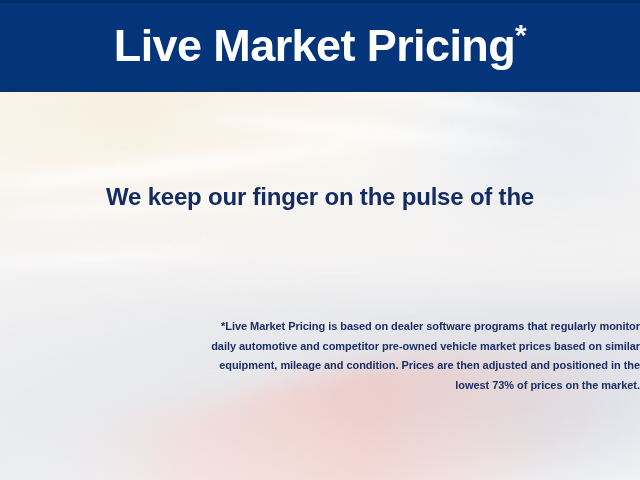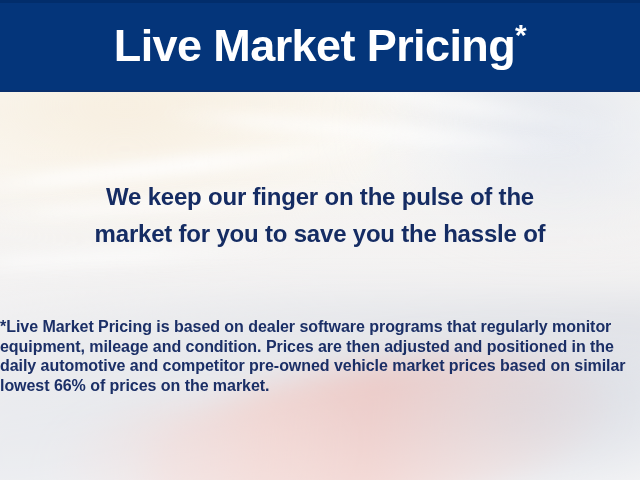--- a/index.html
+++ b/index.html
@@ -198,23 +198,23 @@
     z-index: 4;
   }
   .headline .hl-line { display: block; white-space: nowrap; }
 
   
   .disclaimer {
     position: absolute;
     left: 0;
     top: 317px;
     width: 640px;
-    text-align: left;
+    text-align: right;
     color: #1b2f66;
-    font-size: 16px;
+    font-size: 11px;
     font-weight: bold;
     line-height: 19.5px;
     letter-spacing: -0.05px;
     z-index: 4;
   }
   .disclaimer .dc-line { display: block; white-space: nowrap; }
 </style>
 </head>
 <body>
 
@@ -235,23 +235,22 @@
     <div class="bg-red2"></div>
     <div class="bg-wash"></div>
   </div>
 
   <div class="header-band">
     <h1 class="header-title"><span>Live Market Pricing</span><span class="ast">*</span></h1>
   </div>
 
   <div class="headline">
     <span class="hl-line">We keep our finger on the pulse of the</span>
-    <span class="hl-line">market for you to save you the hassle of</span>
   </div>
 
   <div class="disclaimer">
     <span class="dc-line">*Live Market Pricing is based on dealer software programs that regularly monitor</span>
+    <span class="dc-line">daily automotive and competitor pre-owned vehicle market prices based on similar</span>
     <span class="dc-line">equipment, mileage and condition. Prices are then adjusted and positioned in the</span>
-    <span class="dc-line">daily automotive and competitor pre-owned vehicle market prices based on similar</span>
-    <span class="dc-line">lowest 66% of prices on the market.</span>
+    <span class="dc-line">lowest 73% of prices on the market.</span>
   </div>
 
 </div>
 
 </body></html>

